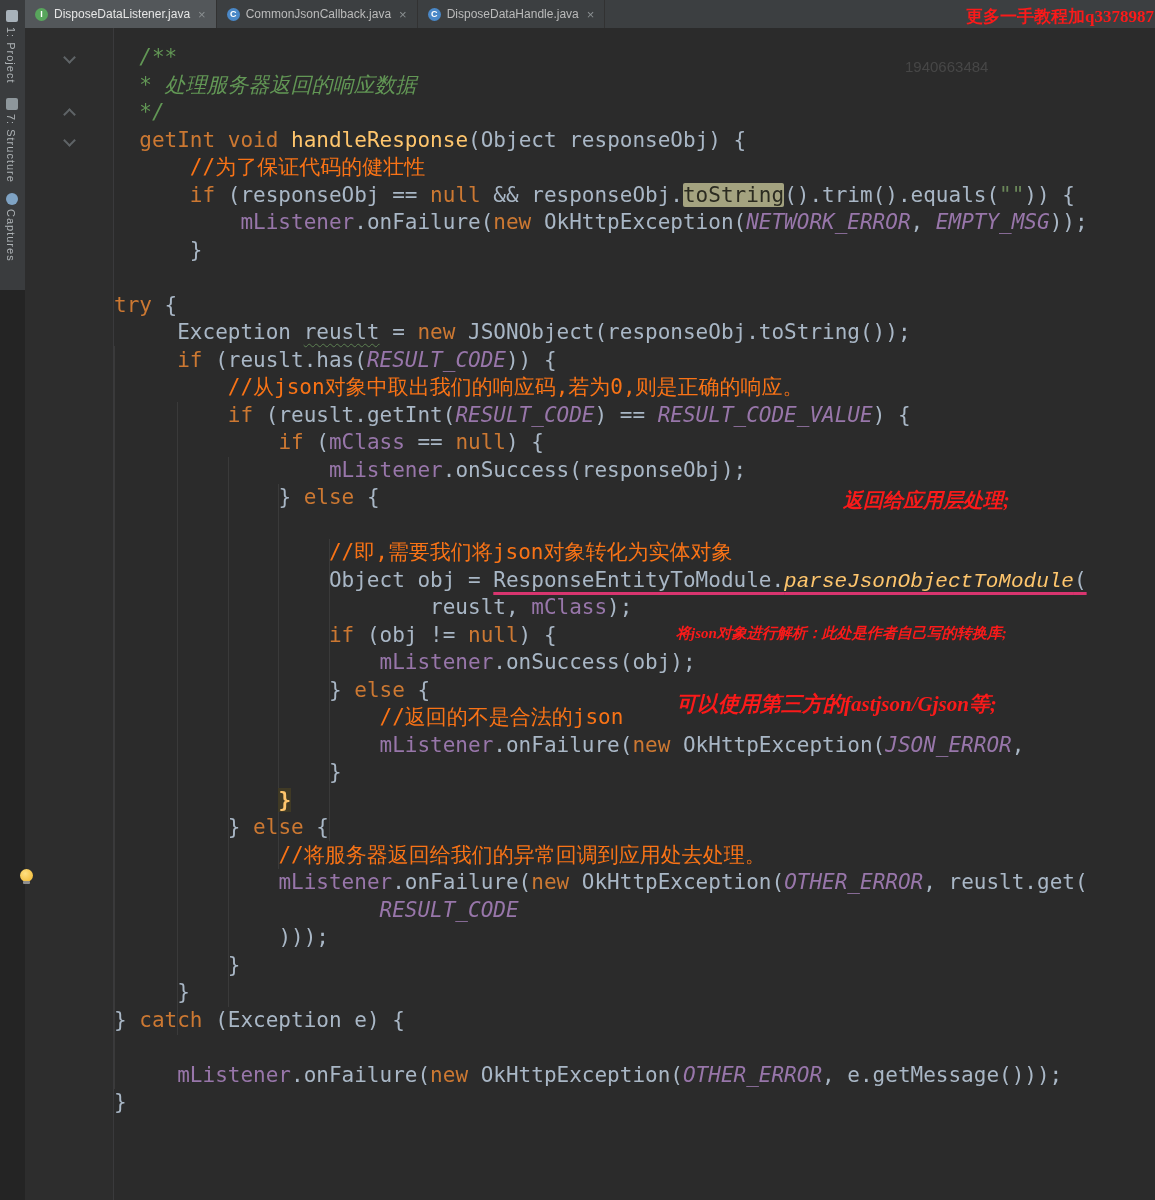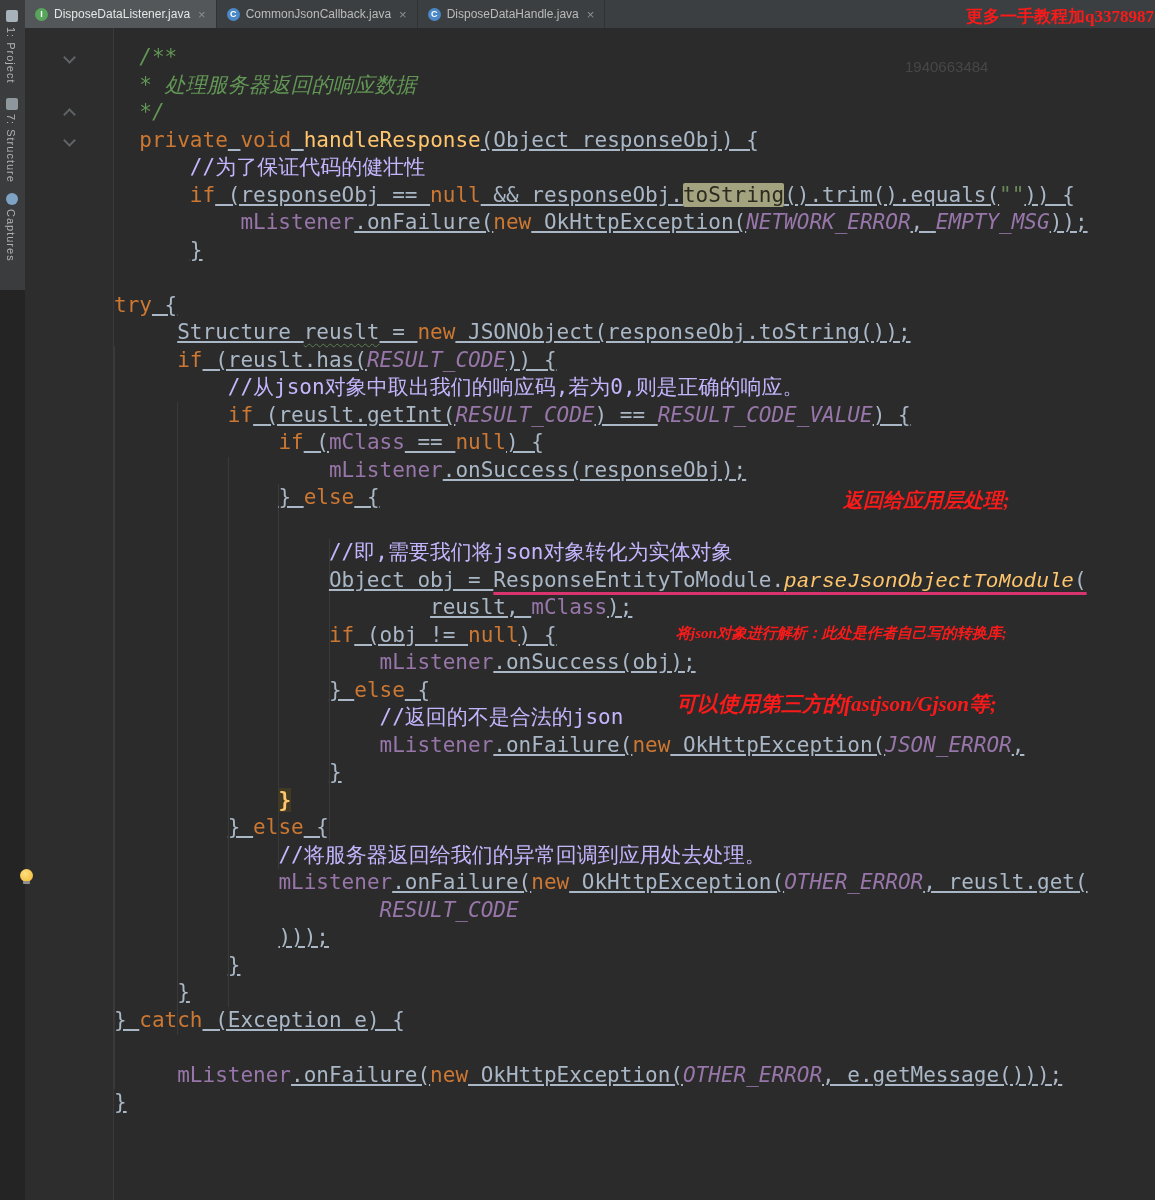--- a/index.html
+++ b/index.html
@@ -30,23 +30,23 @@
   .gutter{position:absolute;left:0;top:0;bottom:0;width:88px;background:#2D2D2D;border-right:1px solid #3A3A3C;}
   .fold{position:absolute;left:40px;width:7px;height:7px;border:solid #5F6467;border-width:0 2px 2px 0;}
   .fold.down{transform:rotate(45deg);}
   .fold.up{transform:rotate(-135deg);}
   .guide{position:absolute;width:1px;background:#3A3A3A;}
 
   .code{position:absolute;left:0;top:16px;right:0;padding-left:89px;
         font-family:"DejaVu Sans Mono","Liberation Mono",monospace;font-size:21px;color:#A9B7C6;}
   .cl{height:27.5px;line-height:27.5px;white-space:pre;}
   .c-kw{color:#CC7832;}
-  .c-plain{color:#A9B7C6;text-decoration:underline;}
+  .c-plain{color:#A9B7C6;}
   .c-jdoc{color:#629755;font-style:italic;}
-  .c-cmt{color:#c4b5fd;}
+  .c-cmt{color:#f97316;}
   .c-str{color:#6A8759;}
   .c-field{color:#9876AA;}
   .c-const{color:#9876AA;font-style:italic;}
   .c-fndecl{color:#FFC66D;}
   .c-fnstatic{color:#FFC66D;font-style:italic;font-family:Liberation Mono, monospace;}
   .c-selhl{background:#A4A380;color:#2B2B20;border-radius:2px;}
   .c-typo{text-decoration:underline wavy 1px #5C8052;text-underline-offset:4px;}
   .c-ured{text-decoration:underline solid 3px #D8356F;text-underline-offset:5px;}
   .c-bracehl{color:#FFC66D;background:#403A25;font-weight:bold;}
 
@@ -108,28 +108,28 @@
     </div>
     <div class="guide" style="left:89px;top:318px;height:743px"></div>
     <div class="guide" style="left:152px;top:374px;height:633px"></div>
     <div class="guide" style="left:203px;top:429px;height:550px"></div>
     <div class="guide" style="left:253px;top:456px;height:385px"></div>
     <div class="guide" style="left:304px;top:511px;height:302px"></div>
     <div class="code">
         <div class="cl">  <span class="c-jdoc">/**</span></div>
         <div class="cl">  <span class="c-jdoc">* 处理服务器返回的响应数据</span></div>
         <div class="cl">  <span class="c-jdoc">*/</span></div>
-        <div class="cl">  <span class="c-kw">private</span><span class="c-plain"> </span><span class="c-kw">void</span><span class="c-plain"> </span><span class="c-fndecl">handleResponse</span><span class="c-plain">(Object responseObj) {</span></div>
+        <div class="cl">  <span class="c-kw">getInt</span><span class="c-plain"> </span><span class="c-kw">void</span><span class="c-plain"> </span><span class="c-fndecl">handleResponse</span><span class="c-plain">(Object responseObj) {</span></div>
         <div class="cl">      <span class="c-cmt">//为了保证代码的健壮性</span></div>
         <div class="cl">      <span class="c-kw">if</span><span class="c-plain"> (responseObj == </span><span class="c-kw">null</span><span class="c-plain"> &amp;&amp; responseObj.</span><span class="c-selhl">toString</span><span class="c-plain">().trim().equals(</span><span class="c-str">""</span><span class="c-plain">)) {</span></div>
         <div class="cl">          <span class="c-field">mListener</span><span class="c-plain">.onFailure(</span><span class="c-kw">new</span><span class="c-plain"> OkHttpException(</span><span class="c-const">NETWORK_ERROR</span><span class="c-plain">, </span><span class="c-const">EMPTY_MSG</span><span class="c-plain">));</span></div>
         <div class="cl">      <span class="c-plain">}</span></div>
         <div class="cl"></div>
         <div class="cl"><span class="c-kw">try</span><span class="c-plain"> {</span></div>
-        <div class="cl">     <span class="c-plain">Structure </span><span class="c-typo">reuslt</span><span class="c-plain"> = </span><span class="c-kw">new</span><span class="c-plain"> JSONObject(responseObj.toString());</span></div>
+        <div class="cl">     <span class="c-plain">Exception </span><span class="c-typo">reuslt</span><span class="c-plain"> = </span><span class="c-kw">new</span><span class="c-plain"> JSONObject(responseObj.toString());</span></div>
         <div class="cl">     <span class="c-kw">if</span><span class="c-plain"> (reuslt.has(</span><span class="c-const">RESULT_CODE</span><span class="c-plain">)) {</span></div>
         <div class="cl">         <span class="c-cmt">//从json对象中取出我们的响应码,若为0,则是正确的响应。</span></div>
         <div class="cl">         <span class="c-kw">if</span><span class="c-plain"> (reuslt.getInt(</span><span class="c-const">RESULT_CODE</span><span class="c-plain">) == </span><span class="c-const">RESULT_CODE_VALUE</span><span class="c-plain">) {</span></div>
         <div class="cl">             <span class="c-kw">if</span><span class="c-plain"> (</span><span class="c-field">mClass</span><span class="c-plain"> == </span><span class="c-kw">null</span><span class="c-plain">) {</span></div>
         <div class="cl">                 <span class="c-field">mListener</span><span class="c-plain">.onSuccess(responseObj);</span></div>
         <div class="cl">             <span class="c-plain">} </span><span class="c-kw">else</span><span class="c-plain"> {</span></div>
         <div class="cl"></div>
         <div class="cl">                 <span class="c-cmt">//即,需要我们将json对象转化为实体对象</span></div>
         <div class="cl">                 <span class="c-plain">Object obj = </span><span class="c-plain c-ured">ResponseEntityToModule.</span><span class="c-fnstatic c-ured">parseJsonObjectToModule</span><span class="c-plain c-ured">(</span></div>
         <div class="cl">                         <span class="c-plain">reuslt, </span><span class="c-field">mClass</span><span class="c-plain">);</span></div>

